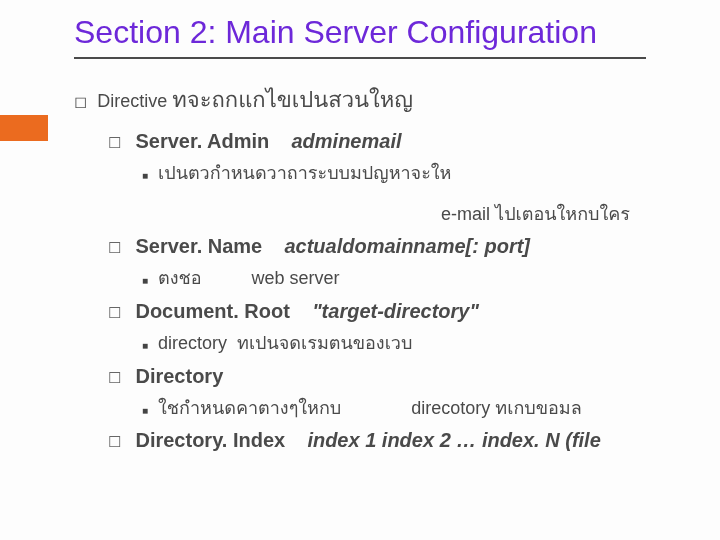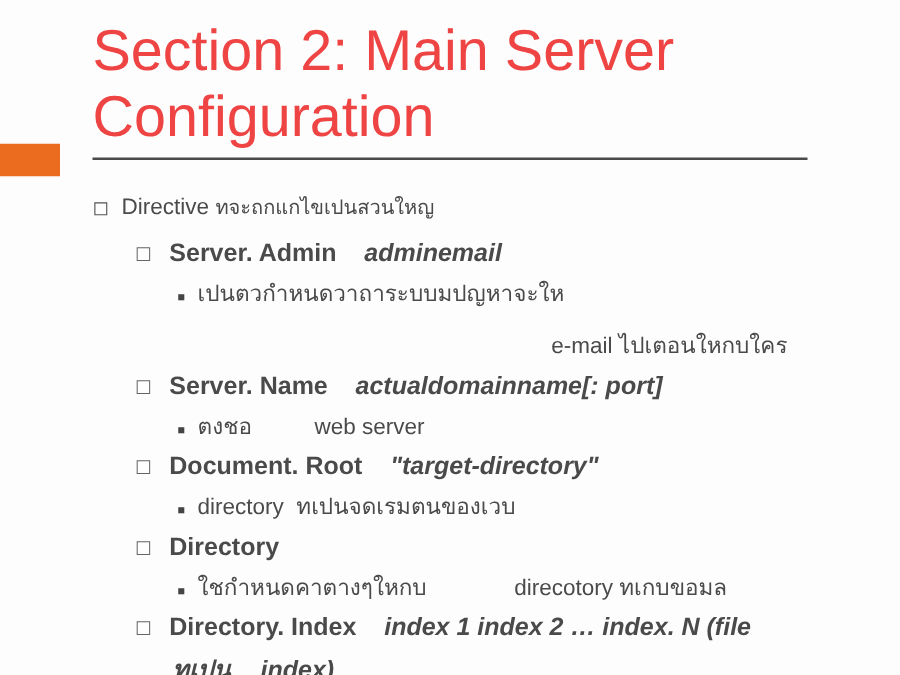--- a/index.html
+++ b/index.html
@@ -6,23 +6,23 @@
   body {
     width: 720px;
     height: 540px;
     background: #fdfdfd;
     font-family: Arial, "Helvetica Neue", sans-serif;
     color: #4a4a4a;
     position: relative;
     overflow: hidden;
   }
   .title {
-    font-size: 46px;
+    font-size: 32px;
     font-weight: 400;
-    color: #ef4444;
+    color: #6d28d9;
     padding: 14px 0 0 74px;
     line-height: 1.15;
   }
   .rule {
     margin: 6px 74px 0 74px;
     border: none;
     border-top: 2px solid #4a4a4a;
   }
   .accent {
     position: absolute;
@@ -33,21 +33,21 @@
     background: #eb6b1f;
   }
   .content {
     padding: 22px 0 0 74px;
     font-size: 18px;
     line-height: 1.7;
   }
   .b1 { display: flex; align-items: baseline; gap: 10px; }
   .b1 .m { font-size: 16px; color: #555; }
   .dir-title { font-size: 18px; }
-  .thai-sm { font-size: 16px; }
+  .thai-sm { font-size: 22px; }
   .b2 { padding-left: 34px; font-size: 20px; display: flex; align-items: baseline; gap: 14px; }
   .b3 { padding-left: 68px; font-size: 18px; display: flex; align-items: baseline; gap: 10px; flex-wrap: wrap; }
   .ital { font-style: italic; font-weight: bold; }
   .cb { font-size: 15px; color: #666; }
   .sq { font-size: 10px; color: #444; }
   .gap { height: 6px; }
 </style>
 </head>
 <body>
 
@@ -126,18 +126,14 @@
   </div>
 
   <div class="b2">
     <span class="cb">☐</span>
     <span>
       <b>Directory. Index</b>
       &nbsp;&nbsp;
       <span class="ital">index 1  index 2 … index. N (file</span>
     </span>
   </div>
-  <div class="b2" style="padding-left:64px; gap:24px;">
-    <span class="ital">ทเปน</span>
-    <span class="ital">index)</span>
-  </div>
 
 </div>
 
 </body></html>

